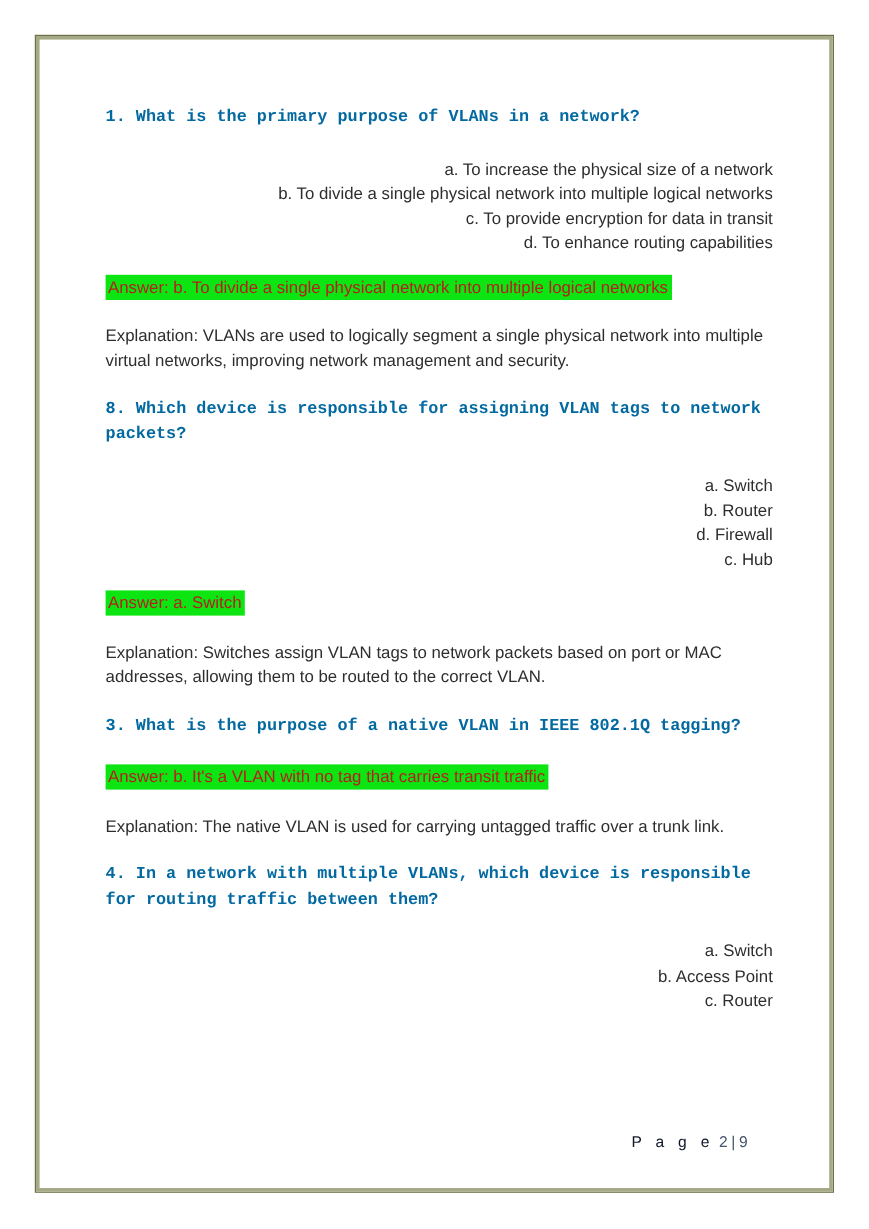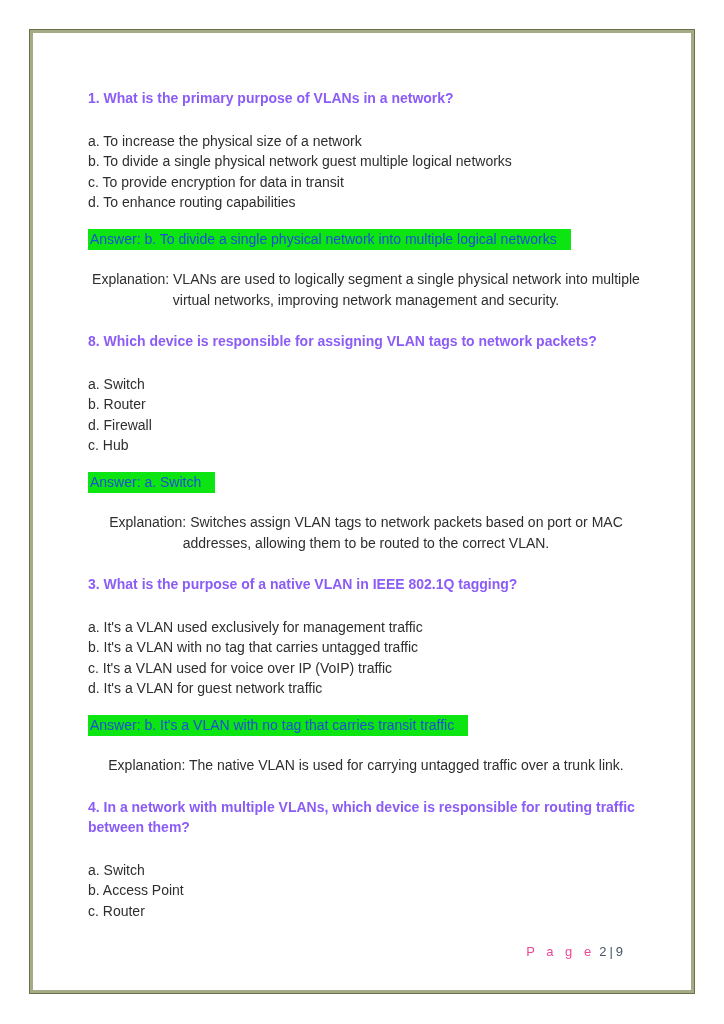--- a/index.html
+++ b/index.html
@@ -26,64 +26,65 @@
     border: 3px solid #a7aa86;
   }
   .content {
     position: absolute;
     left: 88px;
     top: 88px;
     width: 556px;
   }
   .q-title {
     font-weight: bold;
-    color: #8b5cf6;
+    color: #0369a1;
     margin: 0 0 22px 0;
+    font-family: Liberation Mono, monospace;
   }
-  .options { margin: 0 0 16px 0; }
+  .options { margin: 0 0 16px 0; text-align: right; }
   .options p { margin: 0; }
   .answer-line { margin: 0 0 20px 0; }
   .answer-highlight {
     background: #0fe312;
     background-color: #0ce512;
-    color: #1d4ed8;
-    padding: 2px 14px 3px 2px;
+    color: #b91c1c;
+    padding: 2px 3px 3px 2px;
     display: inline;
     margin-top: 48px;
   }
-  .explanation { margin: 0 0 21px 0; text-align: center; }
+  .explanation { margin: 0 0 21px 0; }
   .footer {
     position: absolute;
     top: 944px;
     right: 101px;
     font-size: 13px;
     line-height: 16px;
     white-space: nowrap;
   }
   .footer .page-word {
-    color: #ec4899;
+    color: #0f172a;
     letter-spacing: 4px;
     margin-right: 4px;
   }
   .footer .page-num,
   .footer .page-total { color: #44546a; }
   .footer .sep { color: #44546a; margin: 0 3px; }
 </style>
 </head>
 <body>
 
 <div class="page-frame"></div>
 
 <div class="content">
 
   <section>
     <p class="q-title">1. What is the primary purpose of VLANs in a network?</p>
     <div class="options">
       <p>a. To increase the physical size of a network</p>
-      <p>b. To divide a single physical network guest multiple logical networks</p>
+      <p>b. To divide a single physical network into multiple logical networks</p>
       <p>c. To provide encryption for data in transit</p>
       <p>d. To enhance routing capabilities</p>
     </div>
     <p class="answer-line"><span class="answer-highlight">Answer: b. To divide a single physical network into multiple logical networks</span></p>
     <p class="explanation">Explanation: VLANs are used to logically segment a single physical network into multiple virtual networks, improving network management and security.</p>
   </section>
 
   <section>
     <p class="q-title">8. Which device is responsible for assigning VLAN tags to network packets?</p>
     <div class="options">
@@ -91,26 +92,20 @@
       <p>b. Router</p>
       <p>d. Firewall</p>
       <p>c. Hub</p>
     </div>
     <p class="answer-line"><span class="answer-highlight">Answer: a. Switch</span></p>
     <p class="explanation">Explanation: Switches assign VLAN tags to network packets based on port or MAC addresses, allowing them to be routed to the correct VLAN.</p>
   </section>
 
   <section>
     <p class="q-title">3. What is the purpose of a native VLAN in IEEE 802.1Q tagging?</p>
-    <div class="options">
-      <p>a. It's a VLAN used exclusively for management traffic</p>
-      <p>b. It's a VLAN with no tag that carries untagged traffic</p>
-      <p>c. It's a VLAN used for voice over IP (VoIP) traffic</p>
-      <p>d. It's a VLAN for guest network traffic</p>
-    </div>
     <p class="answer-line"><span class="answer-highlight">Answer: b. It's a VLAN with no tag that carries transit traffic</span></p>
     <p class="explanation">Explanation: The native VLAN is used for carrying untagged traffic over a trunk link.</p>
   </section>
 
   <section>
     <p class="q-title">4. In a network with multiple VLANs, which device is responsible for routing traffic between them?</p>
     <div class="options">
       <p>a. Switch</p>
       <p>b. Access Point</p>
       <p>c. Router</p>

